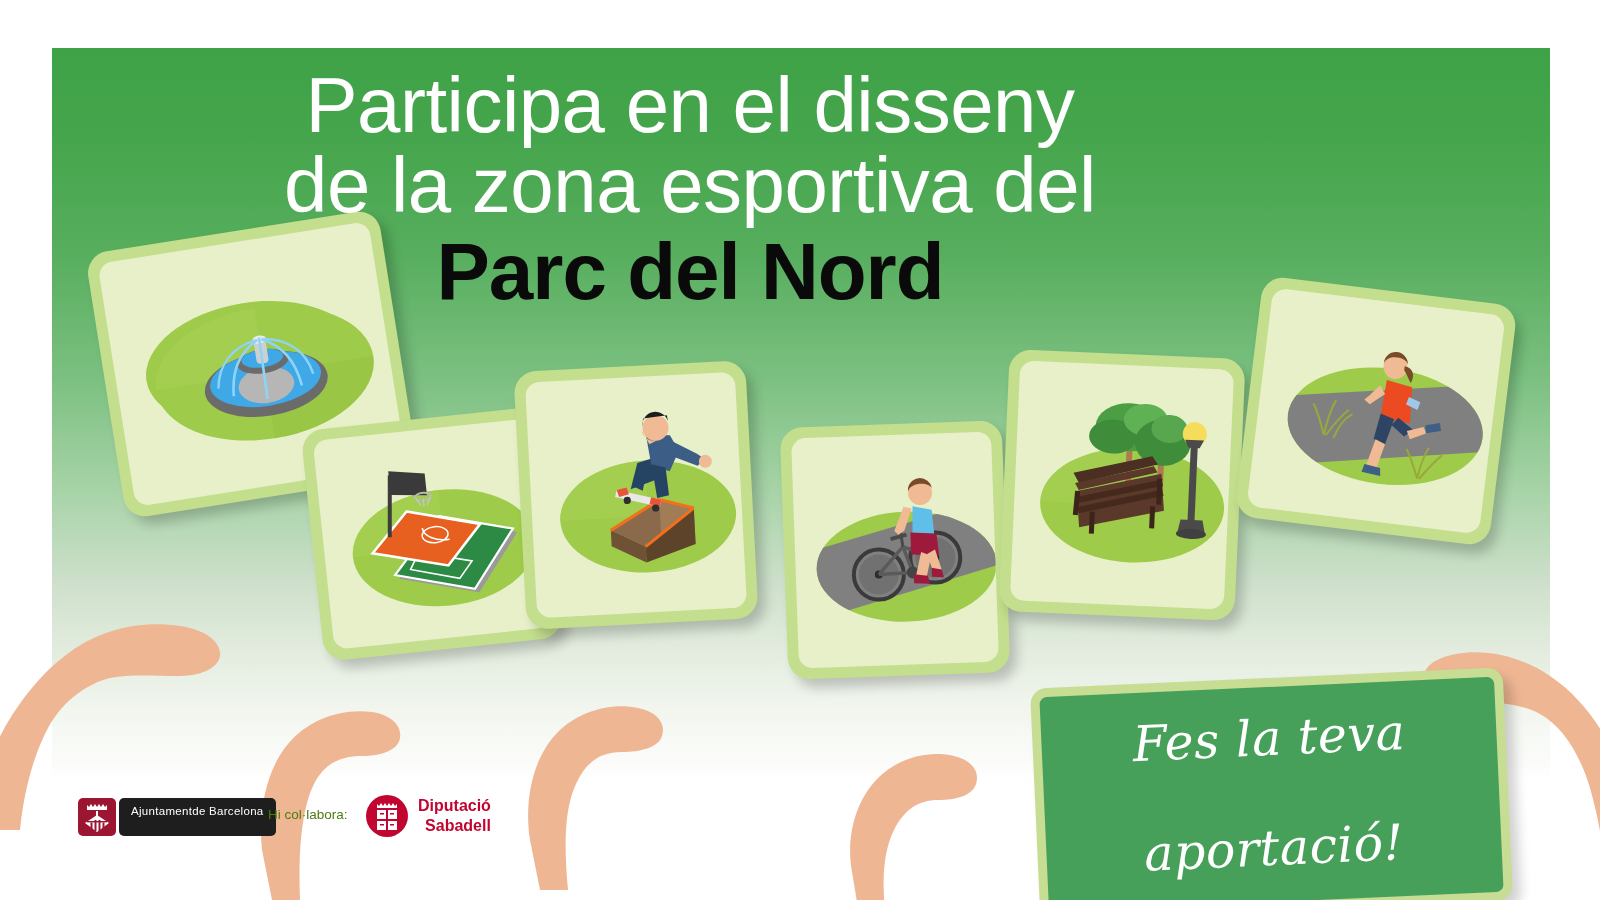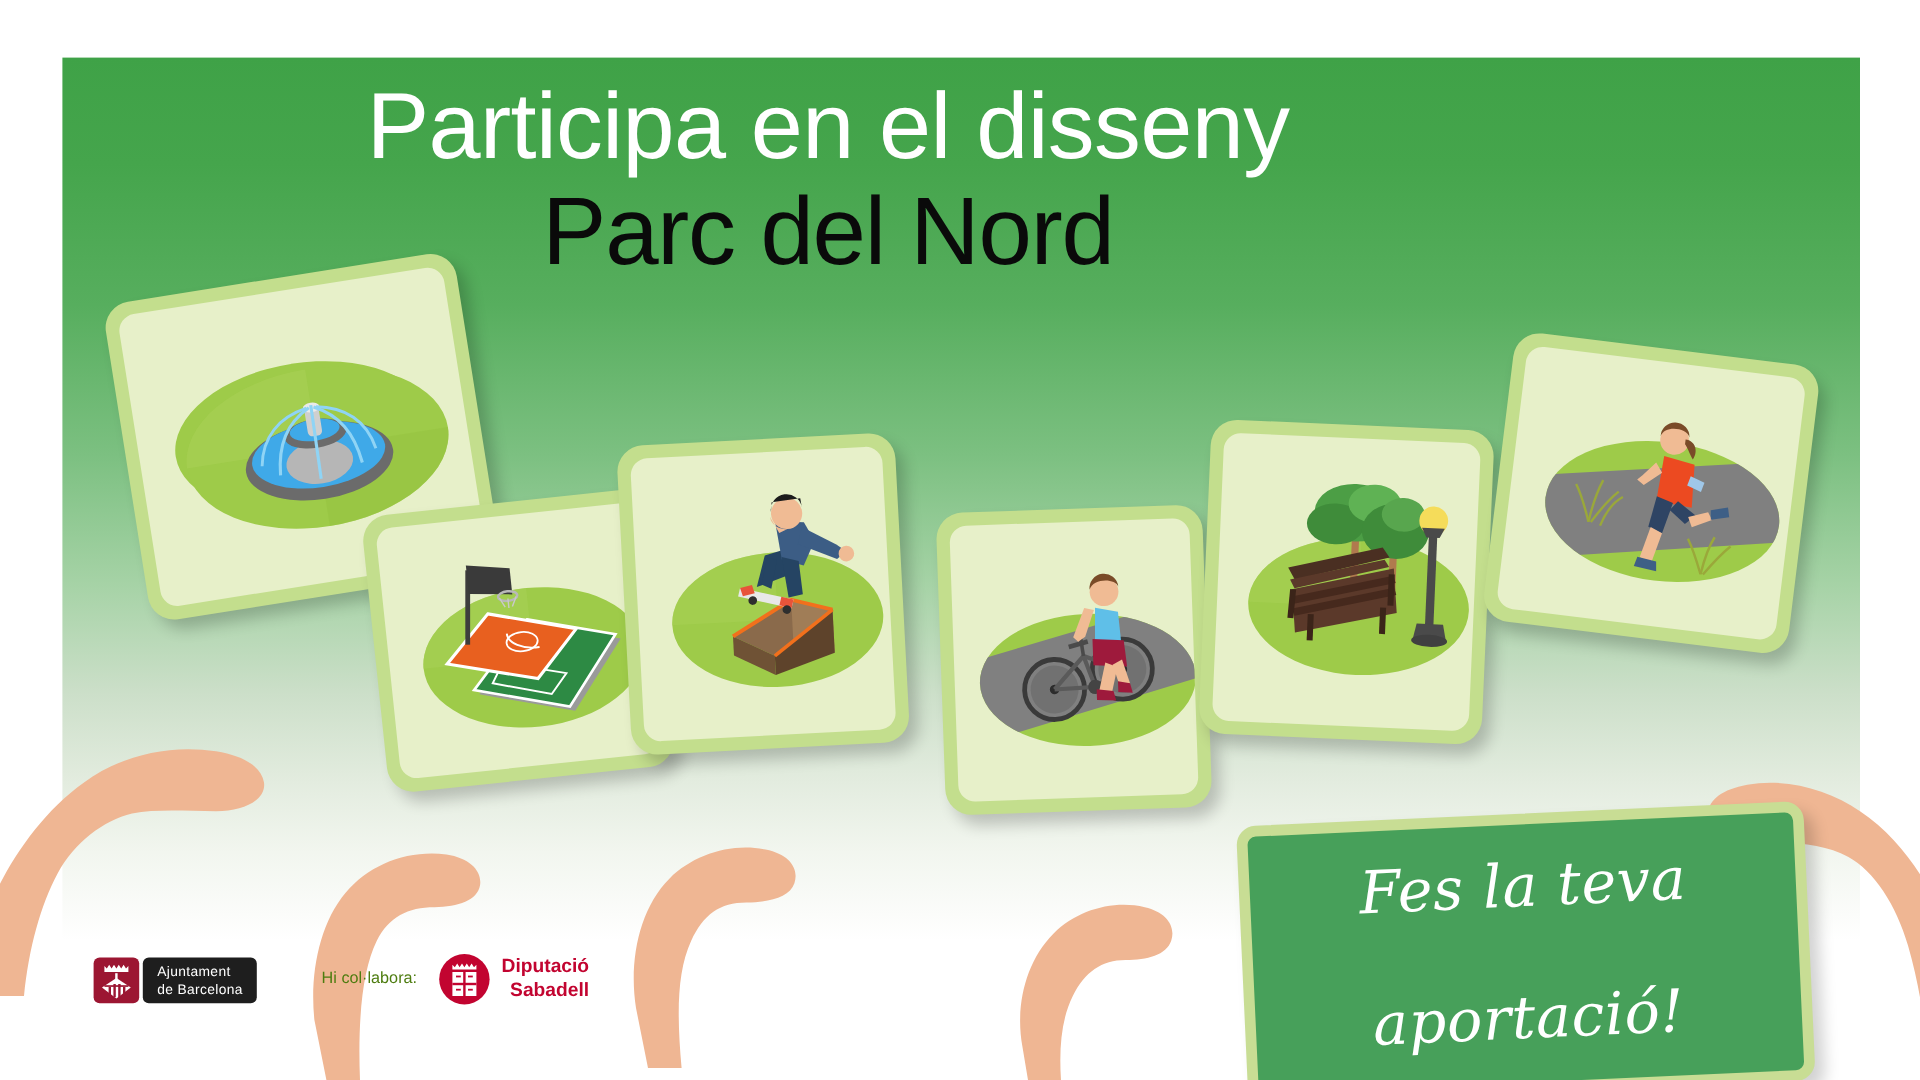--- a/index.html
+++ b/index.html
@@ -32,21 +32,21 @@
     text-align:center;pointer-events:none;z-index:40;
   }
   .headline .l1,.headline .l2{
     display:block;color:#ffffff;font-size:78px;line-height:0.97;
     font-weight:400;letter-spacing:-0.5px;
     font-family:"Liberation Sans", sans-serif;
   }
   .headline .l2{margin-top:4px;}
   .headline .l3{
     display:block;color:#0a0a0a;font-size:80px;line-height:1.02;
-    font-weight:400;margin-top:8px;letter-spacing:-1px;
+    font-weight:700;margin-top:8px;letter-spacing:-1px;
     font-family:"Liberation Sans", sans-serif;
   }
 
   
   .card{
     position:absolute;border-radius:22px;background:#c3de8d;
     box-shadow:7px 9px 12px rgba(0,0,0,0.20);
     z-index:10;
   }
   .card .inner{
@@ -75,21 +75,21 @@
     font-family:"DejaVu Serif", serif;letter-spacing:0.5px;
   }
 
   
   .footer{position:absolute;left:0;top:790px;width:1600px;height:70px;z-index:50;}
   .aj-logo{position:absolute;left:78px;top:8px;display:flex;align-items:stretch;height:38px;}
   .aj-crest{width:38px;height:38px;background:#9c1632;border-radius:5px;position:relative;}
   .aj-name{
     background:#1e1e1e;border-radius:5px;margin-left:3px;color:#fff;
     font-size:11.5px;line-height:1.25;padding:6px 12px 5px 12px;
-    display:flex;flex-direction:column;justify-content:center;
+    display:flex;flex-direction:row;justify-content:center;
     font-family:"Liberation Sans", sans-serif;letter-spacing:0.3px;
   }
   .collab{
     position:absolute;left:268px;top:17px;color:#4d7c0f;font-size:13.5px;
     font-family:"Liberation Sans", sans-serif;
   }
   .dip-logo{position:absolute;left:366px;top:5px;display:flex;align-items:center;text-align:right;}
   .dip-seal{width:42px;height:42px;border-radius:50%;background:#c20430;position:relative;}
   .dip-name{
     margin-left:10px;color:#c20430;font-weight:700;font-size:16px;line-height:1.22;
@@ -331,20 +331,21 @@
 
   <div class="hand" style="left:1310px;top:440px;">
     <svg width="310" height="420" viewBox="0 0 310 420">
       <path d="M310 420 L310 330 C300 300 276 260 240 236 C214 218 178 208 146 214 C124 218 112 228 114 240
                C116 254 136 262 160 262 C188 262 212 264 230 274 C252 286 270 314 280 348 C288 376 292 400 294 420 Z" fill="#efb693"></path>
     </svg>
   </div>
 
   <div class="headline">
     <span class="l1">Participa en el disseny</span>
+    <span class="l2">de la zona esportiva del</span>
     <span class="l3">Parc del Nord</span>
   </div>
 
   <div class="cta">
     <span>
       <span>Fes la teva</span><br>
       <span>aportació!</span>
     </span>
   </div>
 

